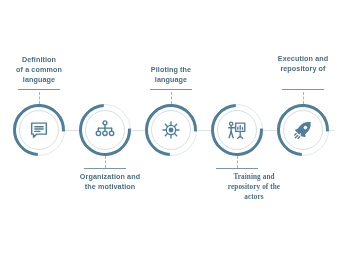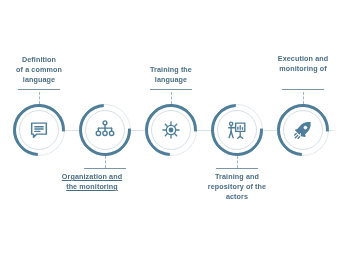--- a/index.html
+++ b/index.html
@@ -161,27 +161,27 @@
         <line x1="12" y1="10" x2="12" y2="13.2"></line>
         <line x1="19.2" y1="10" x2="19.2" y2="13.2"></line>
         <circle cx="4.8" cy="15.6" r="2.4"></circle>
         <circle cx="12" cy="15.6" r="2.4"></circle>
         <circle cx="19.2" cy="15.6" r="2.4"></circle>
       </svg>
     </div>
   </div>
   <div class="stem stem-down" style="left:105px;"></div>
   <div class="bar" style="left:84px; top:168px;"></div>
-  <div class="label" style="left:44px; top:172px;text-decoration:underline;">
+  <div class="label" style="left:62px; top:172px;">
     <div>Organization and</div>
-    <div>the monitoring</div>
+    <div>the motivation</div>
   </div>
 
   <div class="label" style="left:123px; top:65px;">
-    <div>Training the</div>
+    <div>Piloting the</div>
     <div>language</div>
     <div></div>
   </div>
   <div class="bar" style="left:150px; top:89px;"></div>
   <div class="stem stem-up" style="left:171px;"></div>
 
   <div class="node arc-top" style="left:145px;">
     <div class="ring-outer"></div>
     <div class="arc"></div>
     <div class="ring-inner"></div>
@@ -217,29 +217,29 @@
         <circle cx="5.6" cy="5.2" r="1.8"></circle>
         <path d="M5.6 7.3v6.4"></path>
         <line x1="5.6" y1="13.7" x2="3.4" y2="20.4"></line>
         <line x1="5.6" y1="13.7" x2="7.8" y2="20.4"></line>
         <line x1="2.9" y1="9.6" x2="9.3" y2="9.6"></line>
       </svg>
     </div>
   </div>
   <div class="stem stem-down" style="left:237px;"></div>
   <div class="bar" style="left:216px; top:168px;"></div>
-  <div class="label" style="left:189px; top:172px;">
+  <div class="label" style="left:206px; top:172px;font-family:Liberation Serif, serif;">
     <div>Training and</div>
     <div>repository of the</div>
     <div>actors</div>
   </div>
 
   <div class="label" style="left:255px; top:54px;">
     <div>Execution and</div>
-    <div>monitoring of</div>
+    <div>repository of</div>
   </div>
   <div class="bar" style="left:282px; top:89px;"></div>
   <div class="stem stem-up" style="left:303px;"></div>
 
   <div class="node arc-top" style="left:277px;">
     <div class="ring-outer"></div>
     <div class="arc"></div>
     <div class="ring-inner"></div>
     <div class="icon-holder">
       <svg width="22" height="22" viewBox="0 0 24 24" fill="none" stroke="#4e7e99" stroke-width="1.5" stroke-linecap="round" stroke-linejoin="round">

